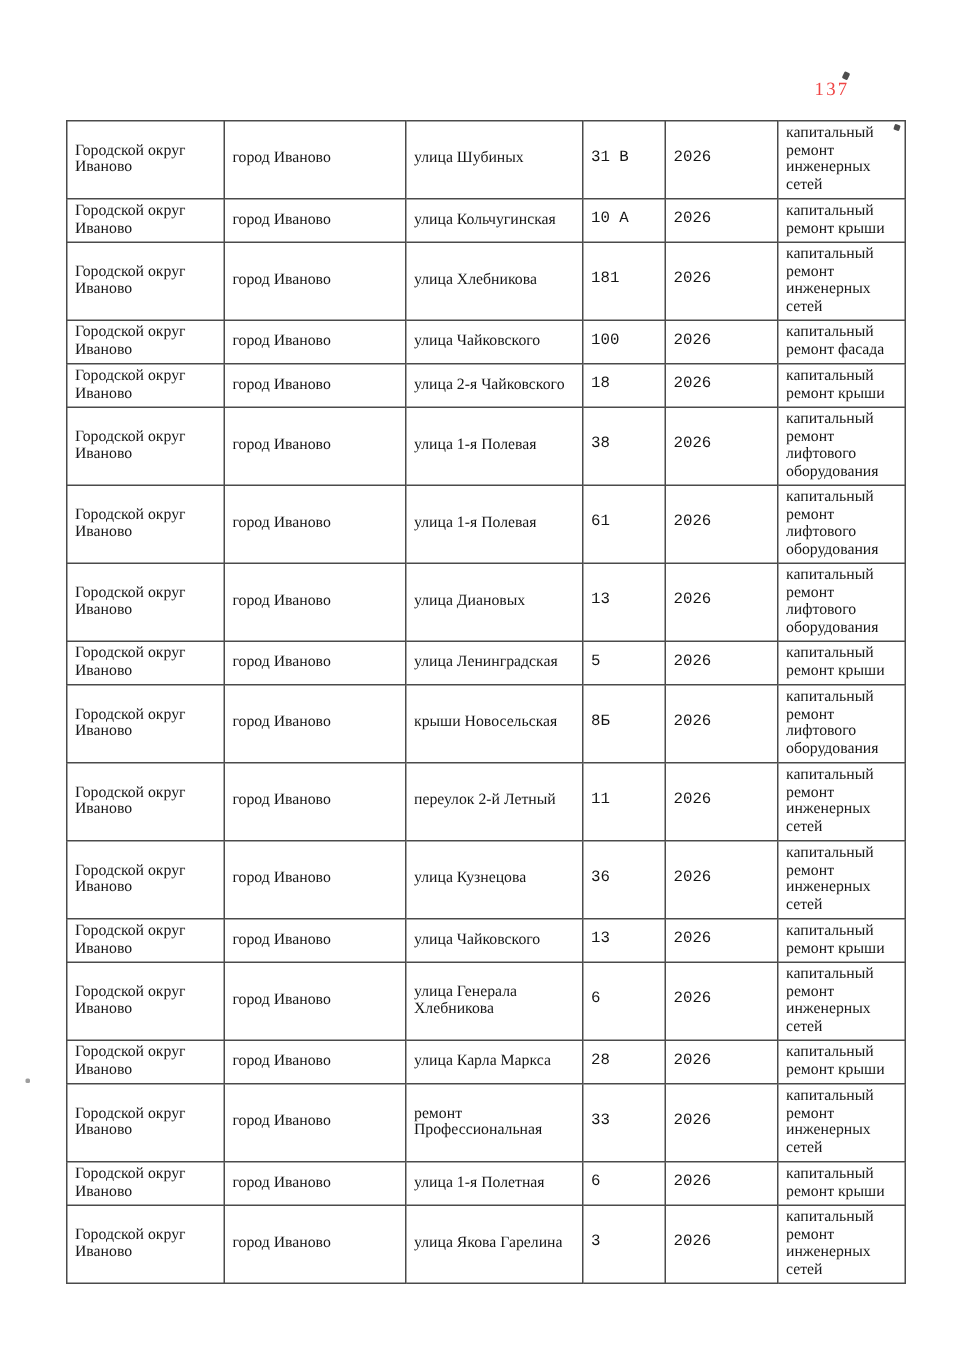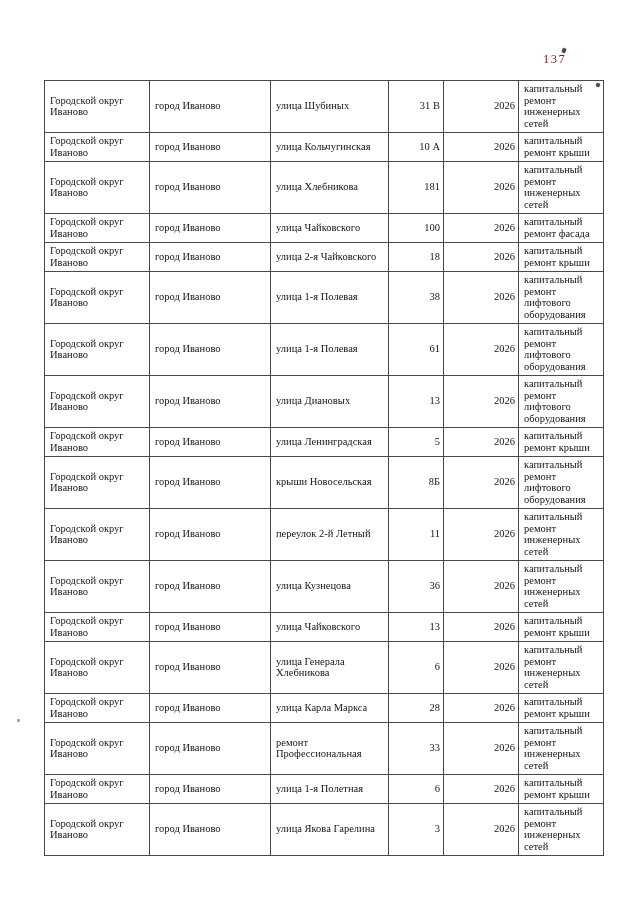--- a/index.html
+++ b/index.html
@@ -14,21 +14,21 @@
     font-family: "Liberation Serif", serif;
     color: #161616;
     overflow: hidden;
   }
   .page-number {
     position: absolute;
     top: 52px;
     left: 543px;
     font-size: 12.5px;
     letter-spacing: 1.5px;
-    color: #7f1d1d;
+    color: #ef4444;
   }
   table.schedule {
     position: absolute;
     top: 80px;
     left: 44px;
     width: 559px;
     border-collapse: collapse;
     table-layout: fixed;
   }
   table.schedule td {
@@ -39,23 +39,24 @@
     vertical-align: middle;
     overflow-wrap: break-word;
   }
   col.w-district { width: 105px; }
   col.w-city     { width: 121px; }
   col.w-street   { width: 118px; }
   col.w-house    { width: 55px;  }
   col.w-year     { width: 75px;  }
   col.w-work     { width: 85px;  }
   td.c-house, td.c-year {
-    text-align: right;
+    text-align: left;
     padding-left: 2px;
     padding-right: 2px;
+    font-family: Liberation Mono, monospace;
   }
   
   .speck {
     position: absolute;
     background: #4e4e4e;
     border-radius: 1px;
   }
   .speck-1 { top: 48px;  left: 562px; width: 4px; height: 5px; transform: rotate(25deg); }
   .speck-2 { top: 83px;  left: 596px; width: 4px; height: 4px; transform: rotate(20deg); }
   .speck-3 { top: 719px; left: 17px;  width: 3px; height: 3px; opacity: .55; }

